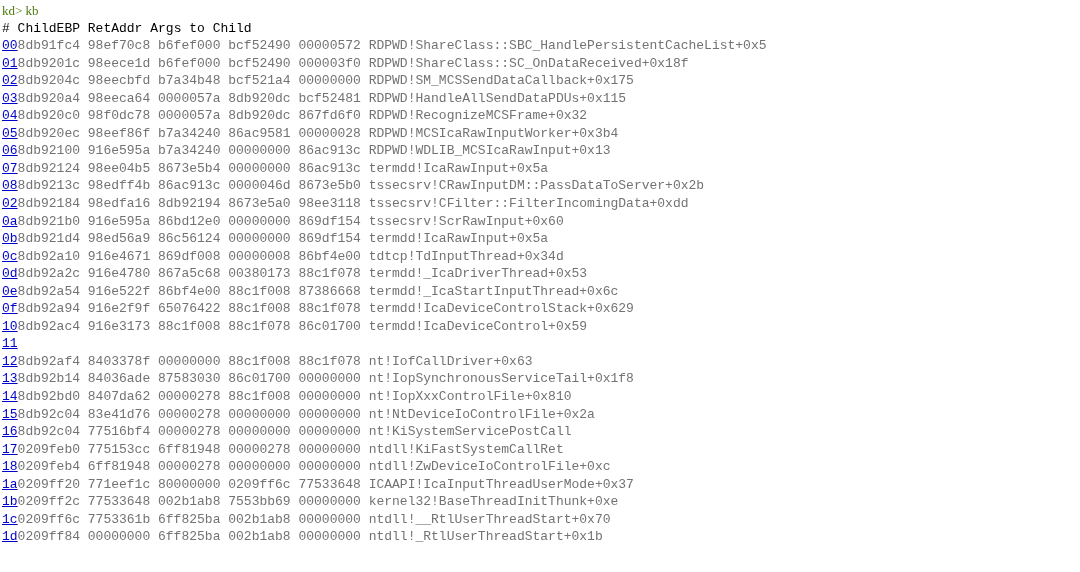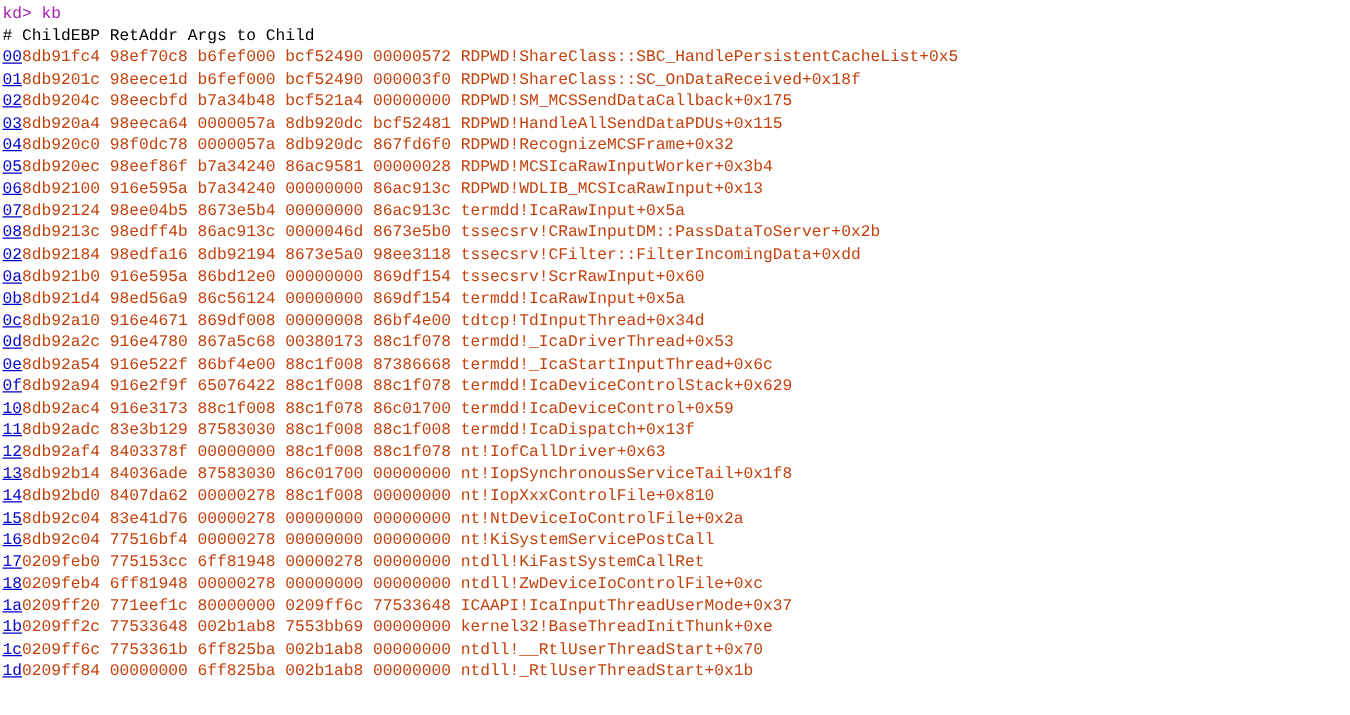--- a/index.html
+++ b/index.html
@@ -10,37 +10,38 @@
     body {
       font-family: 'Courier New', Consolas, monospace;
       font-size: 13px;
       background: #ffffff;
       color: #000000;
       white-space: nowrap;
       line-height: 1.35;
       padding: 2px;
     }
     .prompt {
-      color: #a21caf;
+      color: #4d7c0f;
+      font-family: Liberation Serif, serif;
     }
     .header {
       color: #000;
     }
     .row {
       display: flex;
     }
     .frame-num {
       color: #0000cc;
       text-decoration: underline;
       cursor: pointer;
       width: 2ch;
       text-align: left;
     }
     .hex {
-      color: #c2410c;
+      color: #737373;
     }
   </style>
 </head>
 <body>
 
 <div class="prompt">kd&gt; kb</div>
 <div class="header"> # ChildEBP RetAddr  Args to Child</div>
 <div id="frames">
     <div class="row">
       <span class="frame-num">00</span>
@@ -105,21 +106,20 @@
     <div class="row">
       <span class="frame-num">0f</span>
       <span class="hex"> 8db92a94 916e2f9f 65076422 88c1f008 88c1f078 termdd!IcaDeviceControlStack+0x629</span>
     </div>
     <div class="row">
       <span class="frame-num">10</span>
       <span class="hex"> 8db92ac4 916e3173 88c1f008 88c1f078 86c01700 termdd!IcaDeviceControl+0x59</span>
     </div>
     <div class="row">
       <span class="frame-num">11</span>
-      <span class="hex"> 8db92adc 83e3b129 87583030 88c1f008 88c1f008 termdd!IcaDispatch+0x13f</span>
     </div>
     <div class="row">
       <span class="frame-num">12</span>
       <span class="hex"> 8db92af4 8403378f 00000000 88c1f008 88c1f078 nt!IofCallDriver+0x63</span>
     </div>
     <div class="row">
       <span class="frame-num">13</span>
       <span class="hex"> 8db92b14 84036ade 87583030 86c01700 00000000 nt!IopSynchronousServiceTail+0x1f8</span>
     </div>
     <div class="row">

